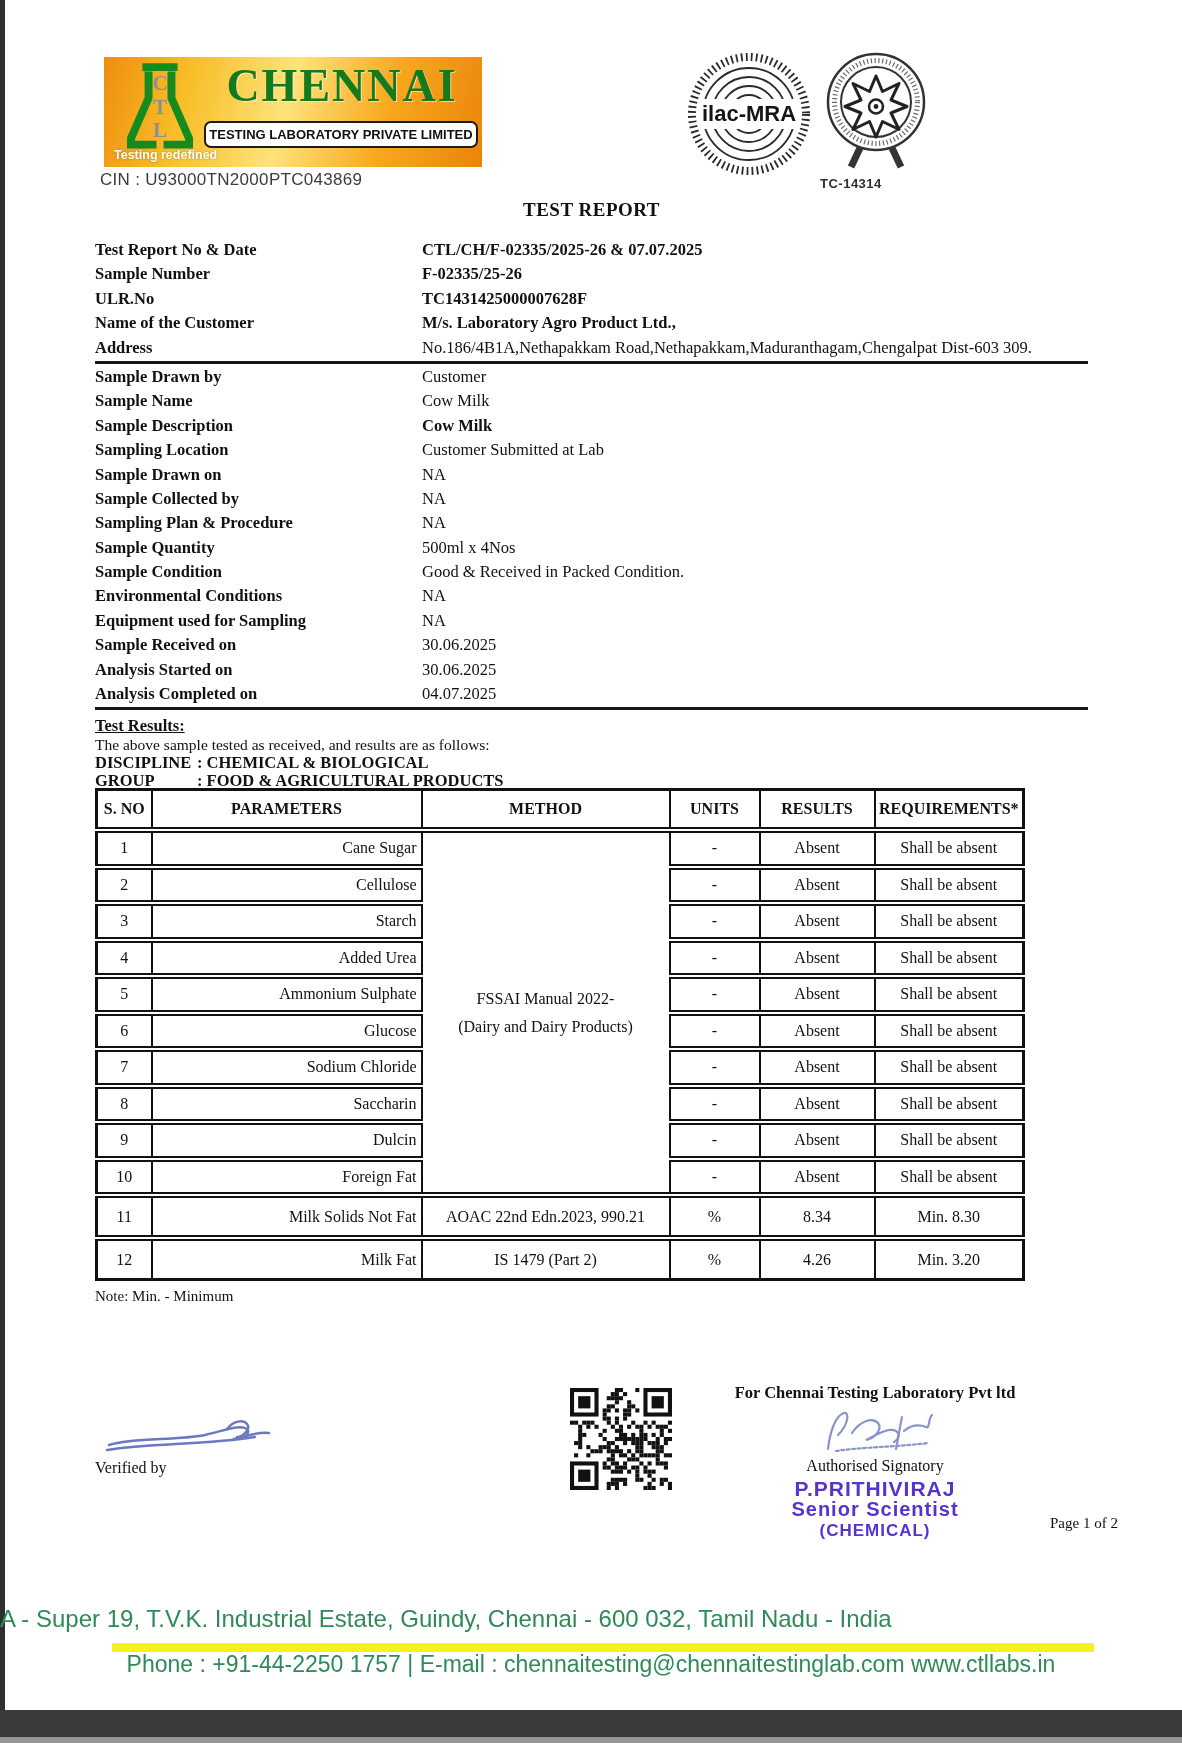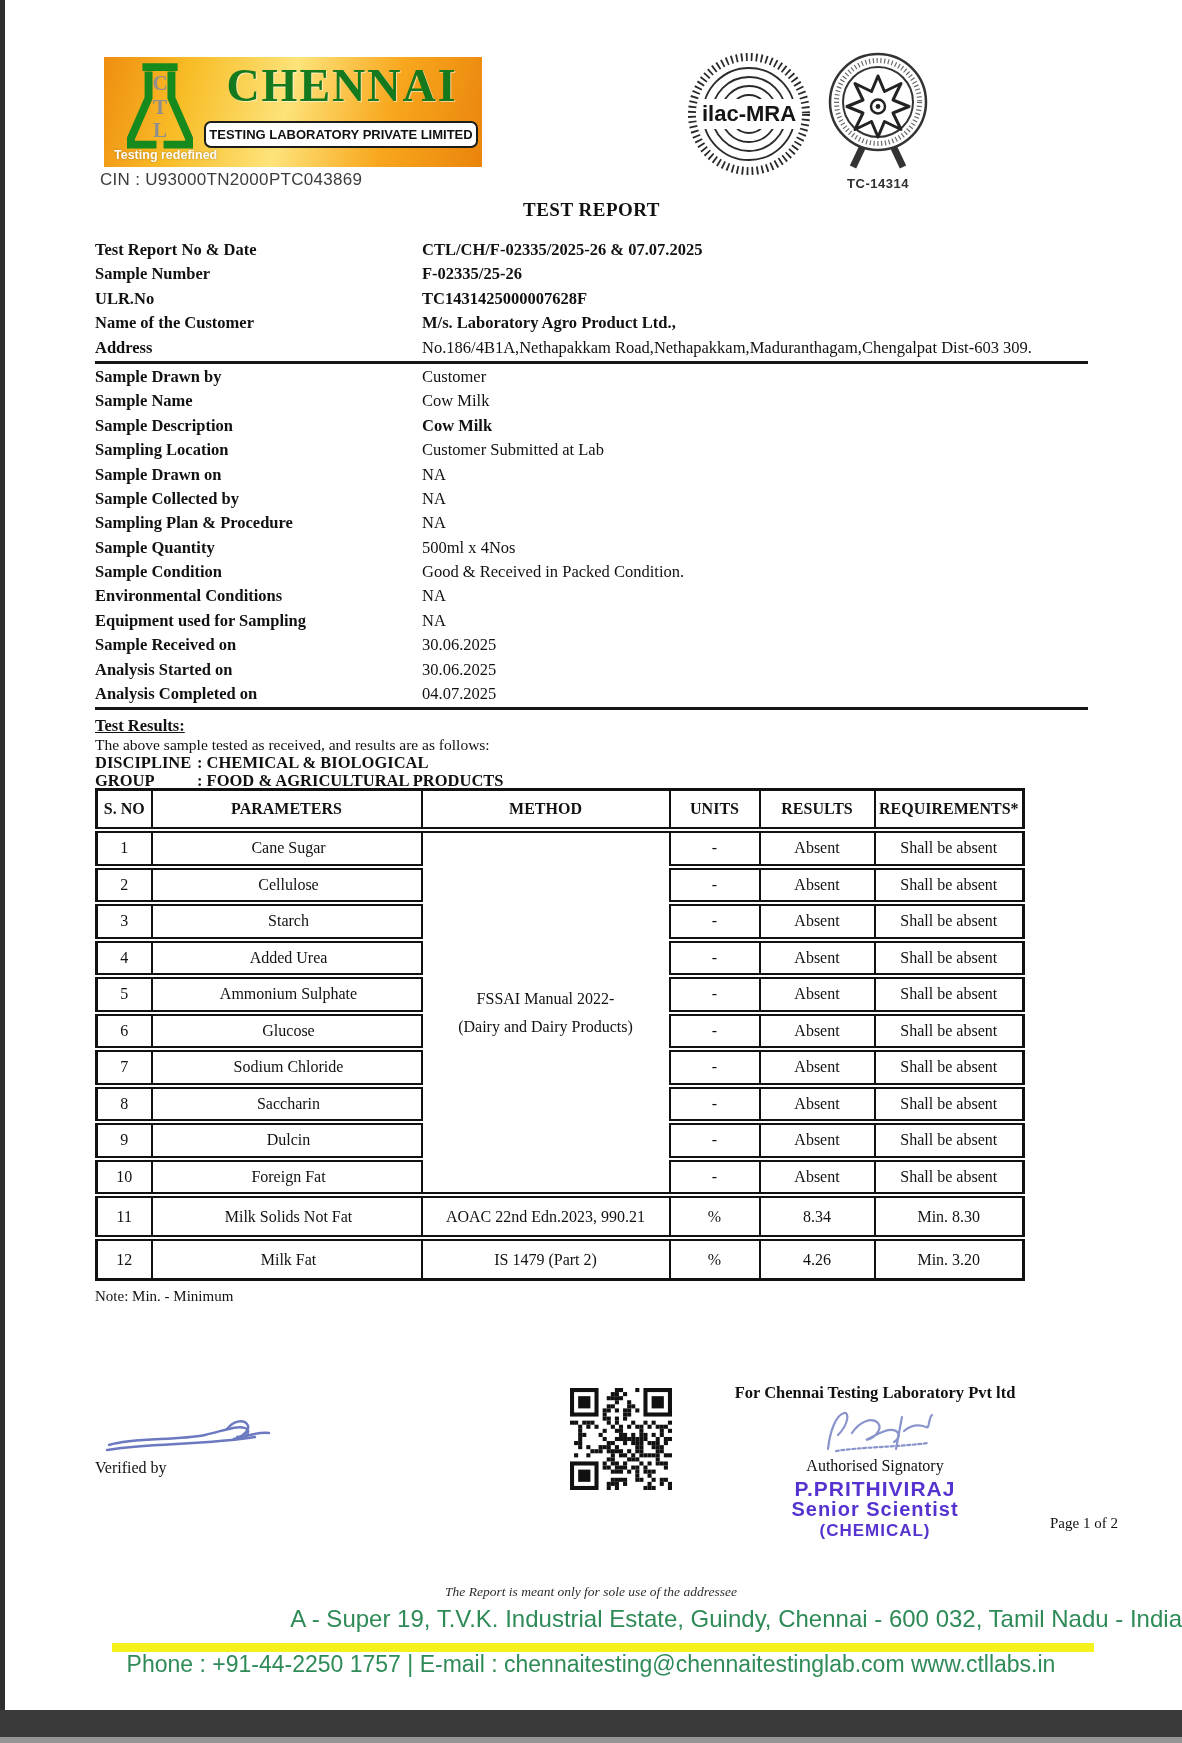--- a/index.html
+++ b/index.html
@@ -14,21 +14,21 @@
   .tagline{position:absolute;left:10px;bottom:5px;color:#ffffff;font-family:"Liberation Sans",sans-serif;
     font-size:12.5px;font-weight:bold;text-shadow:0 0 2px rgba(120,80,0,.6);}
   .brand{position:absolute;left:102px;top:2px;width:272px;text-align:center;color:#15791d;
     font-size:46px;font-weight:bold;letter-spacing:2px;font-family:"Liberation Serif",serif;
     text-shadow:1px 1px 0 rgba(255,255,255,.55);}
   .subtitle-box{position:absolute;left:100px;top:64px;width:266px;background:#ffffff;border:2px solid #1c1c1c;
     border-radius:7px;padding:4px 2px;text-align:center;font-family:"Liberation Sans",sans-serif;
     font-size:13px;font-weight:bold;color:#111;}
 
   .seal-ilac{position:absolute;left:683px;top:48px;width:132px;height:132px;}
-  .seal-nabl{position:absolute;left:820px;top:50px;width:116px;text-align:center;}
+  .seal-nabl{position:absolute;left:820px;top:50px;width:116px;}
   .nabl-cert{font-family:"Liberation Sans",sans-serif;font-size:13px;font-weight:bold;color:#2f2f2f;
     letter-spacing:.5px;margin-top:2px;}
 
   .cin{position:absolute;left:100px;top:170px;font-family:"Liberation Sans",sans-serif;
     font-size:17px;color:#3c3c3c;letter-spacing:.3px;}
   .doc-title{position:absolute;left:95px;top:199px;width:993px;text-align:center;
     font-size:19px;font-weight:bold;letter-spacing:.5px;}
 
   
   .meta{position:absolute;left:95px;top:238px;width:993px;}
@@ -45,21 +45,21 @@
   .tr-line{font-size:16.5px;font-weight:bold;line-height:18px;}
   .tr-line .lbl{display:inline-block;width:102px;}
 
   
   .table-wrap{position:absolute;left:95px;top:788px;}
   .results-table{border-collapse:collapse;table-layout:fixed;width:927px;font-size:16px;border:3px solid #111;}
   .results-table th{border:2.5px solid #111;border-bottom:6px double #111;height:36px;font-weight:bold;
     text-align:center;padding:0 2px;}
   .results-table td{border-left:2.5px solid #111;border-right:2.5px solid #111;border-top:6px double #111;
     height:30.5px;text-align:center;padding:0 4px;}
-  .results-table td.p{text-align:center;padding-left:8px;}
+  .results-table td.p{text-align:right;padding-left:8px;}
   .results-table td.shared{white-space:pre-line;vertical-align:middle;line-height:1.7;}
   .results-table tr.tall td{height:37px;}
   .note{margin-top:7px;font-size:15px;}
 
   
   .sig-block{position:absolute;left:95px;top:1383px;width:993px;height:160px;}
   .sig-left{position:absolute;left:10px;top:26px;width:170px;height:48px;}
   .verified{position:absolute;left:0px;top:76px;font-size:16px;}
   .qr{position:absolute;left:475px;top:2px;width:102px;height:108px;}
   .sig-right{position:absolute;left:625px;top:0;width:310px;text-align:center;}
@@ -68,21 +68,21 @@
   .authorised{font-size:16px;margin-top:0px;}
   .stamp{margin-top:3px;font-family:"Liberation Sans",sans-serif;font-weight:bold;color:var(--stamp-purple,#5633cf);line-height:21px;letter-spacing:1px;}
   .stamp .s1{font-size:21px;}
   .stamp .s2{font-size:20px;}
   .stamp .s3{font-size:17px;}
   .page-num{position:absolute;left:1050px;top:1515px;font-size:15px;}
 
   
   .disc1{position:absolute;left:0;top:1565px;width:1182px;text-align:center;font-size:13.5px;font-style:italic;color:#2c2c2c;}
   .disc2{position:absolute;left:0;top:1584px;width:1182px;text-align:center;font-size:13.5px;font-style:italic;color:#2c2c2c;}
-  .addr{position:absolute;left:0;top:1605px;width:1182px;text-align:right;
+  .addr{position:absolute;left:0;top:1605px;width:1182px;text-align:left;
     font-family:"Liberation Sans",sans-serif;font-size:24px;color:var(--footer-green,#2e8b57);}
   .ybar{position:absolute;left:112px;top:1643px;width:982px;height:9px;background:var(--highlight-yellow,#f4f11c);}
   .contact{position:absolute;left:0;top:1651px;width:1182px;text-align:center;
     font-family:"Liberation Sans",sans-serif;font-size:23px;color:var(--footer-green,#2e8b57);}
   .bottom-bar{position:absolute;left:0;top:1710px;width:1182px;height:27px;background:#3a3a3a;}
   .bottom-bar2{position:absolute;left:0;top:1737px;width:1182px;height:6px;background:#969696;}
 </style>
 </head>
 <body>
 
@@ -564,19 +564,18 @@
       <div class="stamp">
         <div class="s1">P.PRITHIVIRAJ</div>
         <div class="s2">Senior Scientist</div>
         <div class="s3">(CHEMICAL)</div>
       </div>
     </div>
   </div>
 
   <div class="page-num">Page 1 of 2</div>
 
-  <div class="disc2">The Report is meant only for sole use of the addressee</div>
   <div class="addr">A - Super 19, T.V.K. Industrial Estate, Guindy, Chennai - 600 032, Tamil Nadu - India</div>
   <div class="ybar"></div>
   <div class="contact">Phone : +91-44-2250 1757 | E-mail : chennaitesting@chennaitestinglab.com  www.ctllabs.in</div>
   <div class="bottom-bar"></div>
   <div class="bottom-bar2"></div>
 </div>
 
 </body></html>

